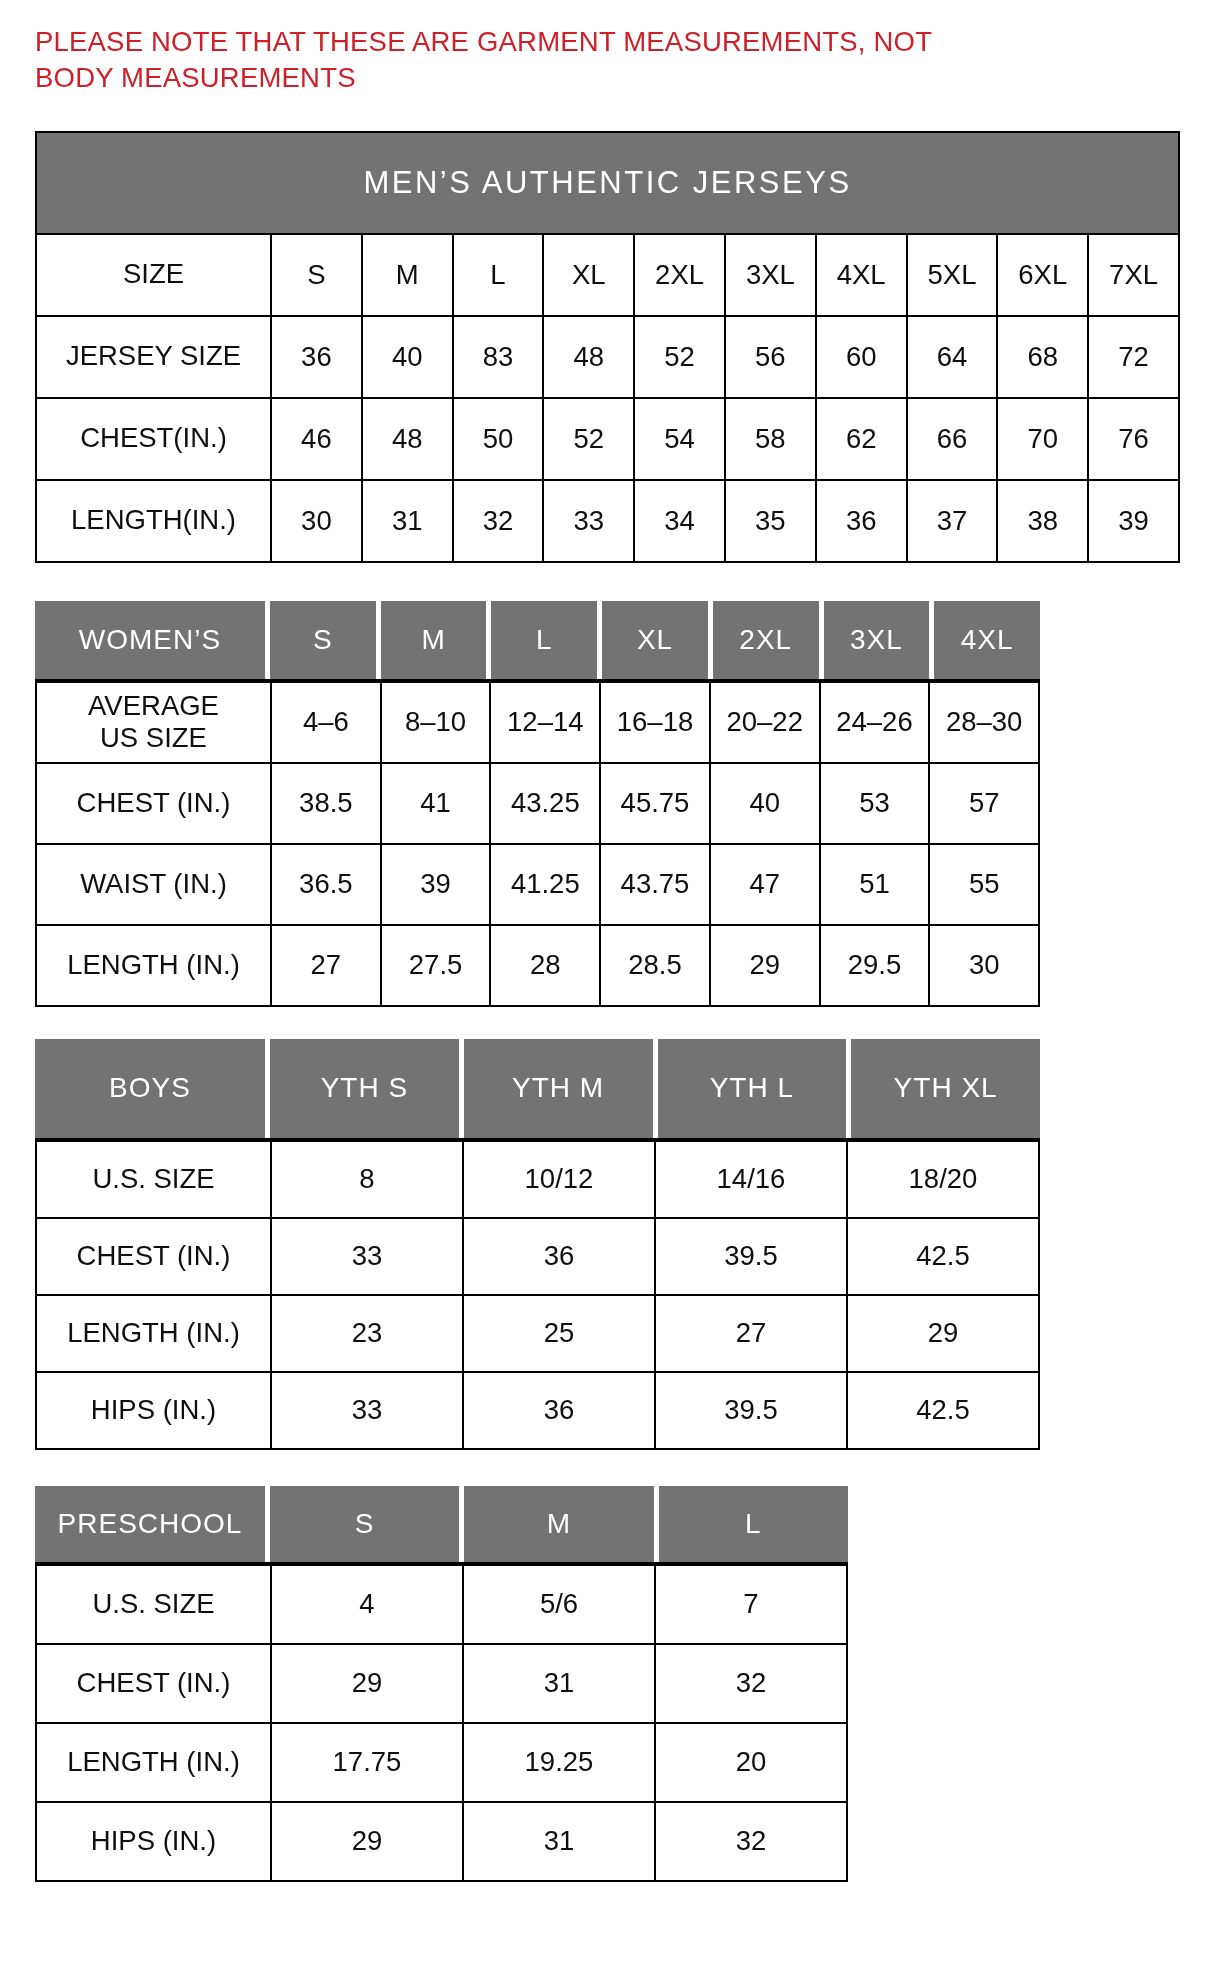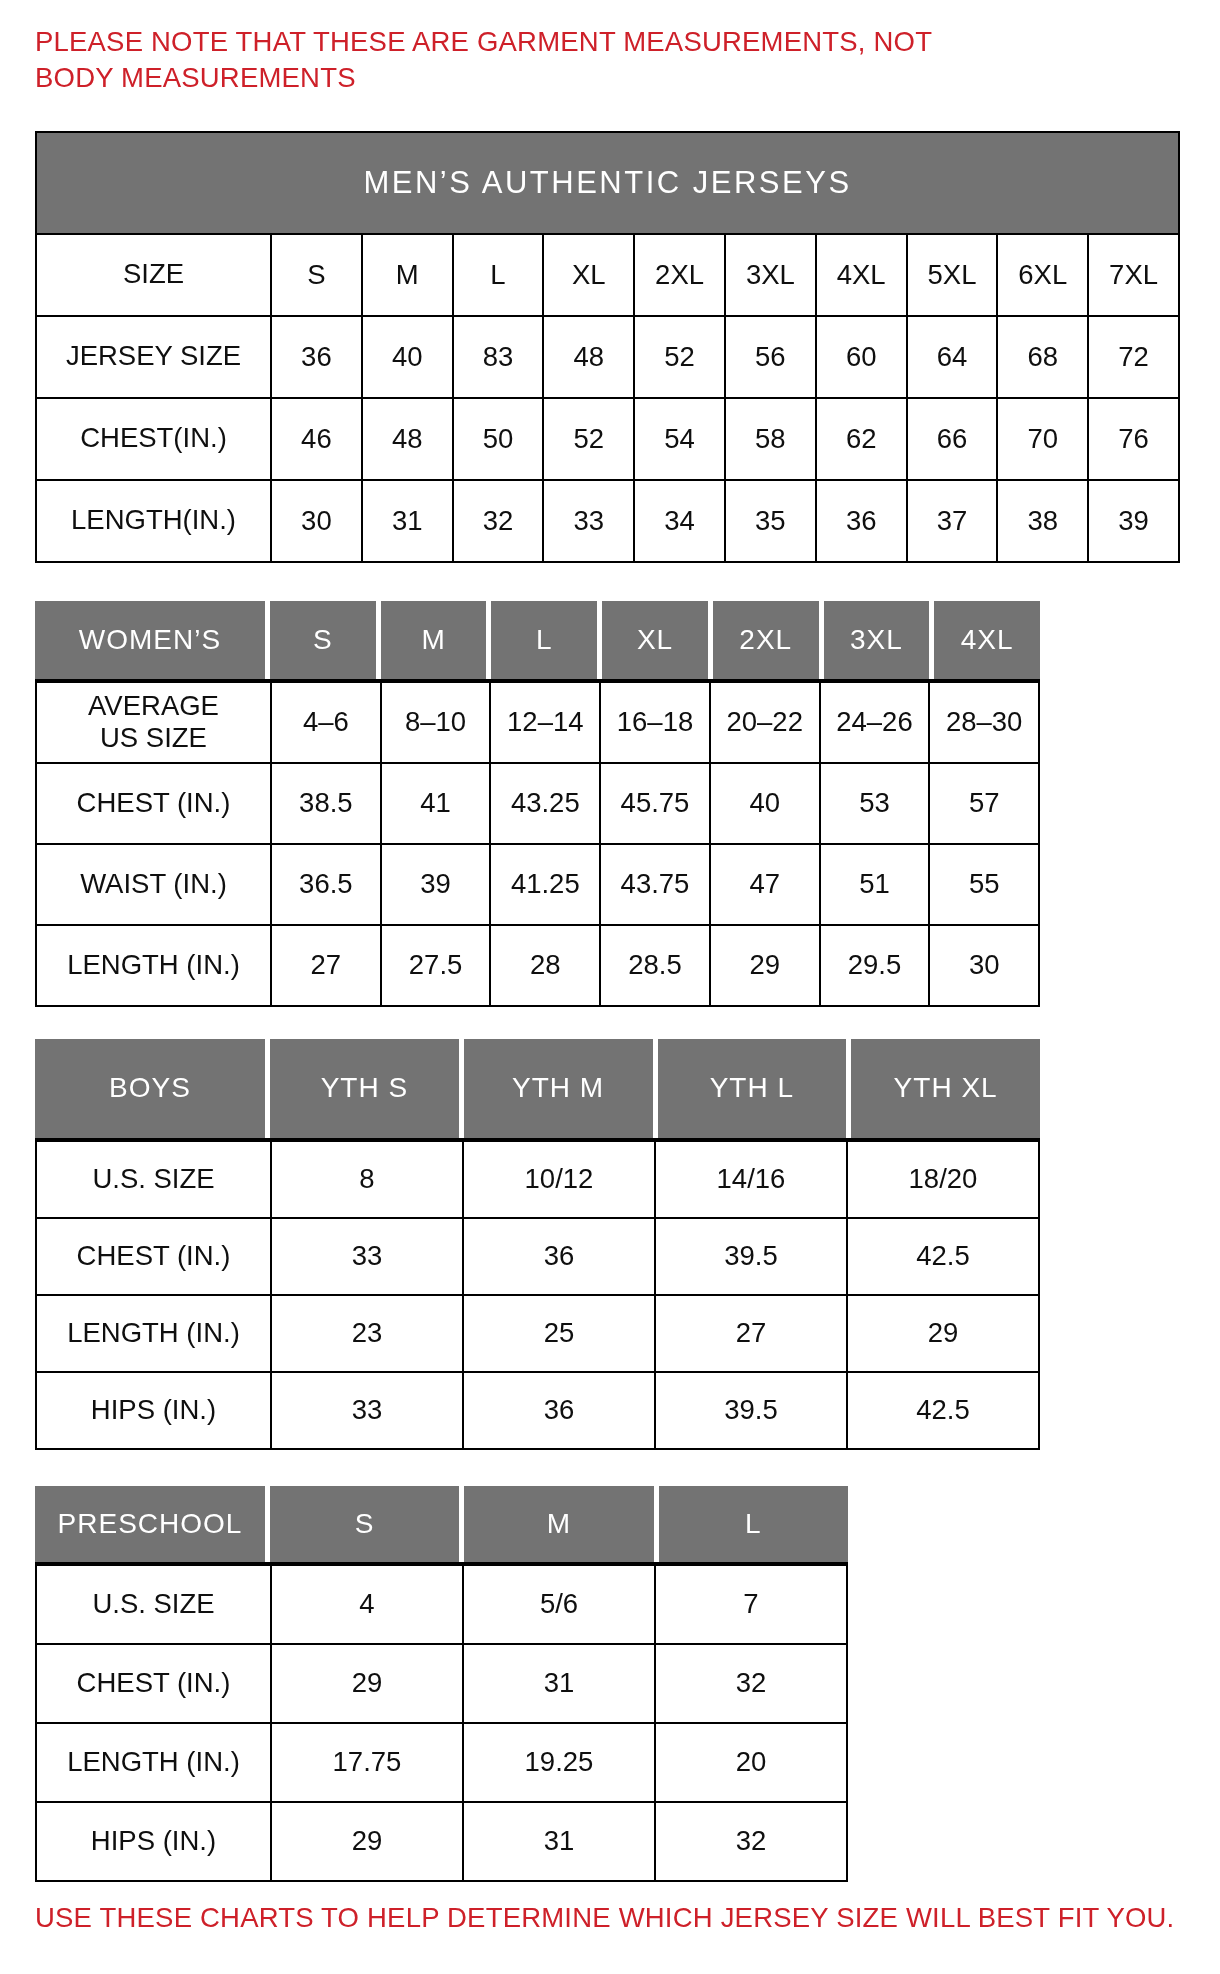--- a/index.html
+++ b/index.html
@@ -260,15 +260,14 @@
         <div class="cell">20</div>
       </div>
       <div class="trow">
         <div class="cell label">HIPS (IN.)</div>
         <div class="cell">29</div>
         <div class="cell">31</div>
         <div class="cell">32</div>
       </div>
     </section>
 
-  <p class="note note-bottom">USE THESE CHARTS TO HELP DETERMINE WHICH JERSEY SIZE WILL BEST FIT YOU.</p>
 
 </div>
 
 </body></html>

